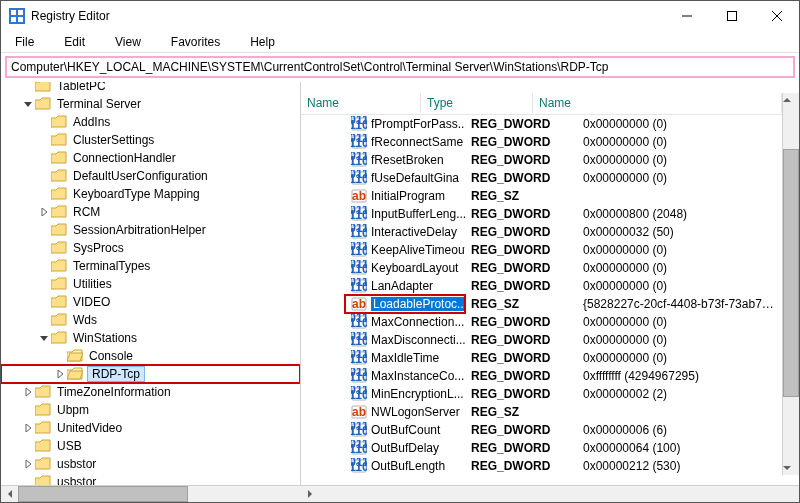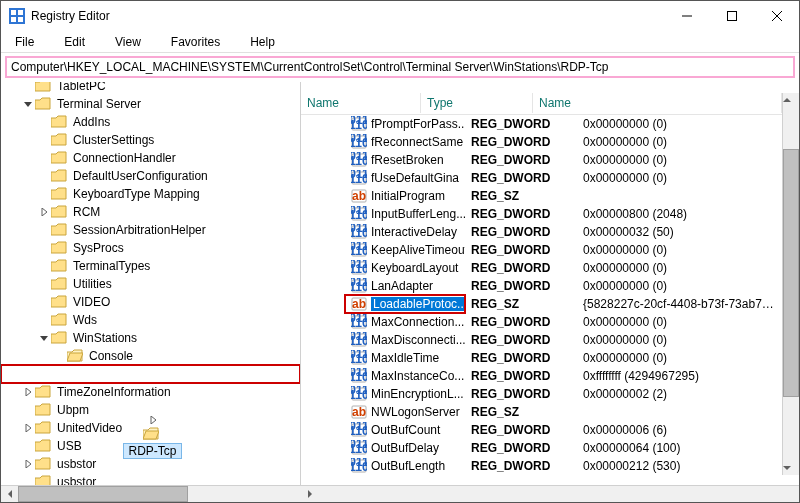--- a/index.html
+++ b/index.html
@@ -18,21 +18,21 @@
 .content { flex: 1; display: flex; overflow: hidden; align-items: center; }
 .tree-pane { width: 300px; border-right: 1px solid #d0d0d0; overflow: auto; padding: 2px 0; position:relative; }
 .row { display: flex; align-items: center; height: 18px; padding-left: 4px; }
 .indent { display: inline-block; width: 16px; flex:0 0 16px; }
 .expander { width: 14px; height: 14px; display: inline-flex; align-items: center; justify-content: center; cursor: default; flex:0 0 14px;}
 .expander svg { width: 8px; height: 8px; }
 .folder-icon { width: 16px; height: 14px; margin-right: 4px; flex:0 0 16px;}
 .folder-icon svg { width: 16px; height: 14px; }
 .node-label { padding: 0 2px; }
 .node-label.selected { background: #cde8ff; border: 1px solid #7ab7e8; padding: 0 4px; }
-.outlined-red { outline: 2px solid #c00; outline-offset: -1px; flex-direction: column; }
+.outlined-red { outline: 2px solid #c00; outline-offset: -1px; }
 .list-pane { flex: 1; overflow: auto; position: relative; }
 .list-header { display: flex; position: sticky; top: 0; background: #fff; border-bottom: 1px solid #e5e5e5; height: 22px; align-items:center; }
 .list-header .col { padding: 3px 6px; border-right: 1px solid #e5e5e5; color: #0f766e; font-weight: normal; }
 .col-name { width: 120px; flex:0 0 120px;}
 .col-type { width: 112px; flex:0 0 112px;}
 .col-data { flex: 1; }
 .list-body { }
 .list-row { display: flex; align-items: center; height: 18px; }
 .cell { padding: 1px 6px; overflow: hidden; text-overflow: ellipsis; white-space: nowrap; }
 .value-icon { width: 16px; height: 16px; margin-right: 4px; flex:0 0 16px; display:inline-flex; align-items:center; }

